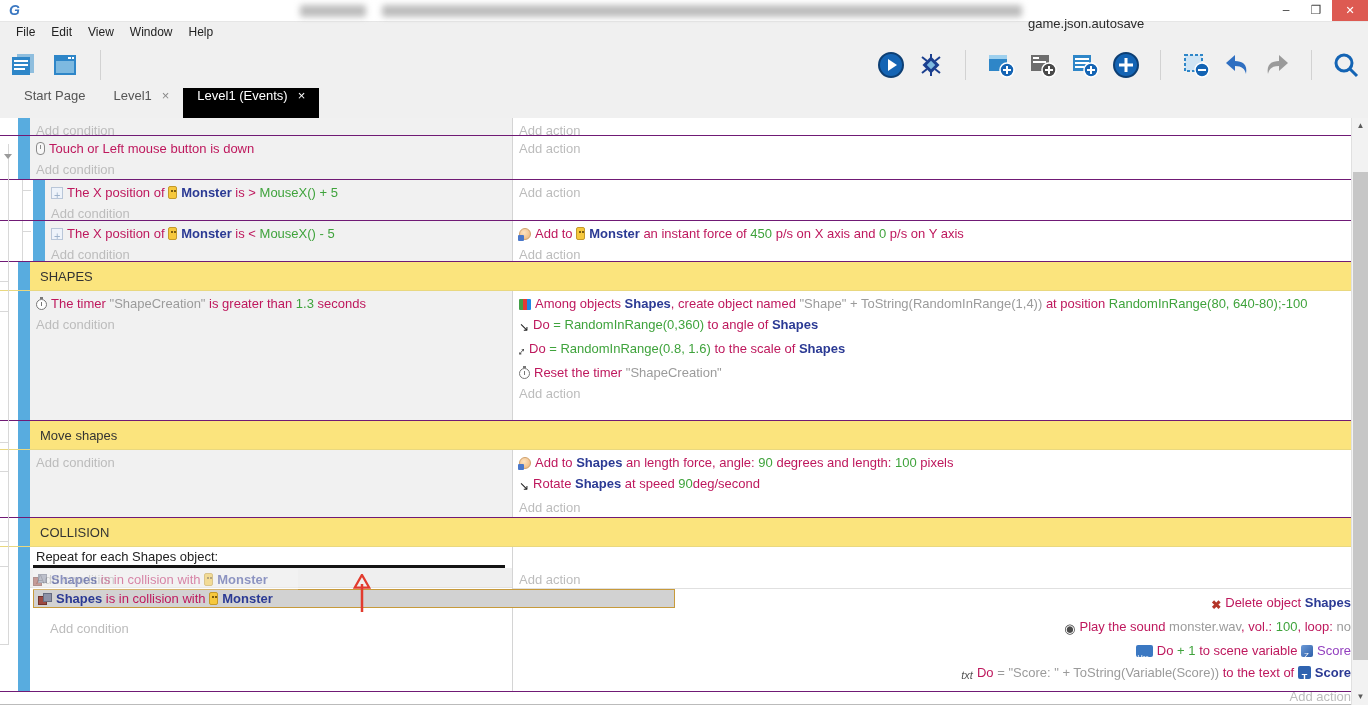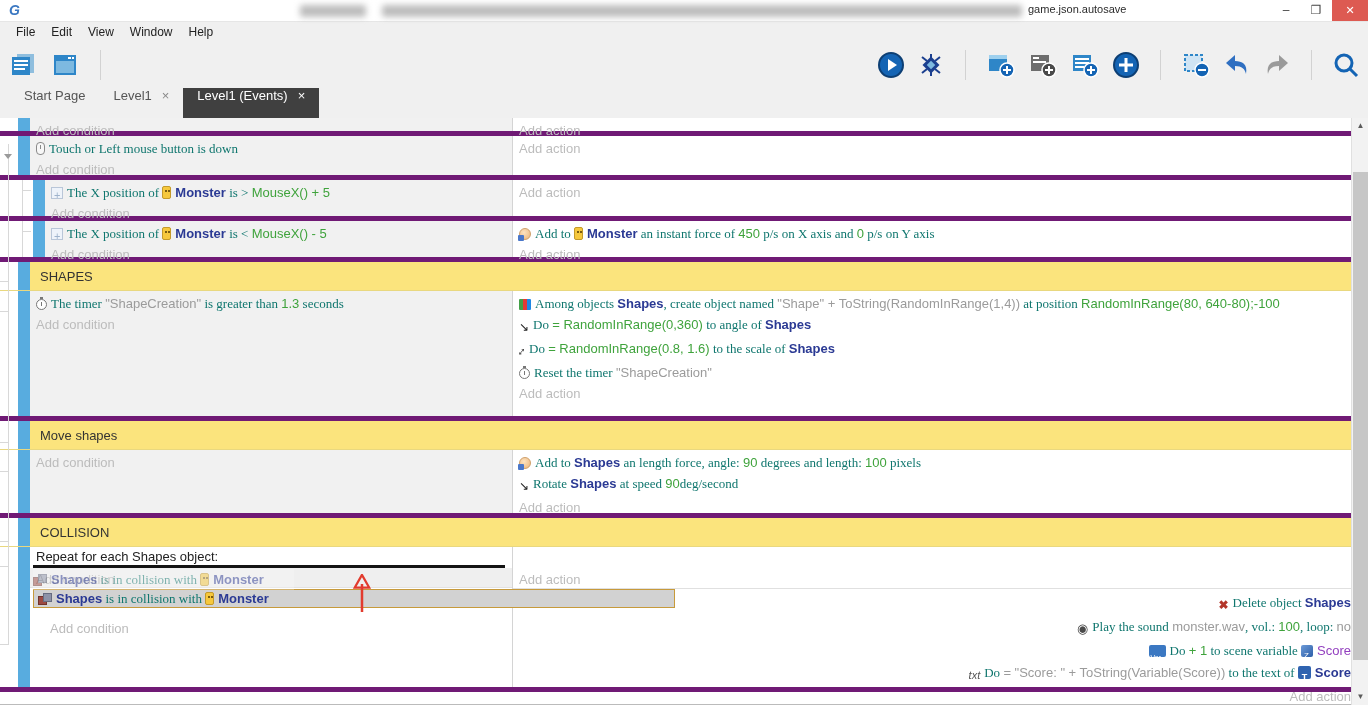--- a/index.html
+++ b/index.html
@@ -6,62 +6,62 @@
   html,body { width:1368px; height:705px; overflow:hidden;
     font-family:"Liberation Sans", sans-serif; background:#fff; }
 
   
   .titlebar { position:relative; height:22px; background:#ffffff; border-bottom:1px solid #e6e6e6; }
   .logo { position:absolute; left:9px; top:2px; font-size:14px; font-weight:bold; color:#3b78c2;
     font-style:italic; letter-spacing:-1px; }
   .blurblock { position:absolute; top:5px; height:12px; background:#bdbdbd; filter:blur(3px); border-radius:2px; }
   .blur1 { left:300px; width:66px; }
   .blur2 { left:382px; width:640px; }
-  .title-text { position:absolute; left:1028px; top:3px; font-size:11px; color:#2b2b2b; }
+  .title-text { position:absolute; left:1028px; top:16px; font-size:13px; color:#2b2b2b; }
   .winbtn { position:absolute; top:0; height:21px; width:28px; text-align:center; font-size:12px;
     color:#444; line-height:20px; cursor:default; }
   .btn-min { left:1272px; }
   .btn-max { left:1302px; }
   .btn-close { left:1332px; width:36px; background:#dd5a52; color:#fff; font-size:11px; }
 
   
   .menubar { height:20px; background:#f0f0f0; display:flex; align-items:center; padding-left:8px; }
   .menu-item { font-size:12px; color:#222; padding:2px 8px; }
 
   
   .toolbar { height:46px; background:#f0f0f0; display:flex; align-items:center; padding:0 8px; }
   .tb-group { display:flex; align-items:center; gap:12px; }
   .tb-spacer { flex:1; }
   .tb-divider { width:1px; height:30px; background:#d2d2d2; margin:0 8px; }
   .tb-icon { display:flex; align-items:center; justify-content:center; }
 
   
   .tabbar { height:30px; background:#f0f0f0; display:flex; align-items:flex-end; padding-left:10px; }
   .tab { height:30px; display:flex; align-items:flex-start; gap:10px; padding:0 14px; font-size:13px; color:#555; }
-  .tab.active { background:#404040; color:#fff; }
+  .tab.active { background:#000000; color:#fff; }
   .tab .x { font-size:13px; color:#888; }
   .tab.active .x { color:#fff; }
 
   
   .sheet { position:absolute; left:0; top:118px; width:1351px; height:587px; background:#fff;
     font-size:13px; color:#333; overflow:hidden; border-bottom:1px solid #bbb; }
-  .ev { display:flex; border-bottom:5px solid #701a75; }
+  .ev { display:flex; border-bottom:1px solid #701a75; }
   .rail { width:18px; flex:none; }
   .bar { width:12px; flex:none; background:#58acdf; }
   .indent { width:15px; flex:none; position:relative; }
   .indent::before { content:''; position:absolute; left:4px; top:0; bottom:0; width:1px; background:#d8d8d8; }
   .indent::after { content:''; position:absolute; left:4px; top:10px; width:9px; height:1px; background:#d8d8d8; }
   .cell { padding:2px 4px 0 6px; }
   .cond { background:#f1f1f1; border-right:1px solid #d4d4d4; }
   .cond.w-top { width:483px; flex:none; }
   .cond.w-sub { width:468px; flex:none; }
   .act { flex:1; background:#fff; }
   .line { line-height:21px; white-space:normal; }
   .ph { color:#bcbcbc; }
-  .sg-t { color:#0f766e;font-family:Liberation Serif, serif; }
+  .sg-t { color:#be185d; }
   .sg-obj { color:#2b3a94; font-weight:bold; }
   .sg-expr { color:#3fa33c; }
   .sg-str { color:#9b9b9b; }
   .sg-var { color:#9340bf; }
 
   .hdr-fill { flex:1; background:#fbe47d; display:flex; align-items:center; padding-left:10px;
     font-size:13px; color:#333; }
   .ev.header { border-bottom:1px solid #e9d87f; }
 
   

